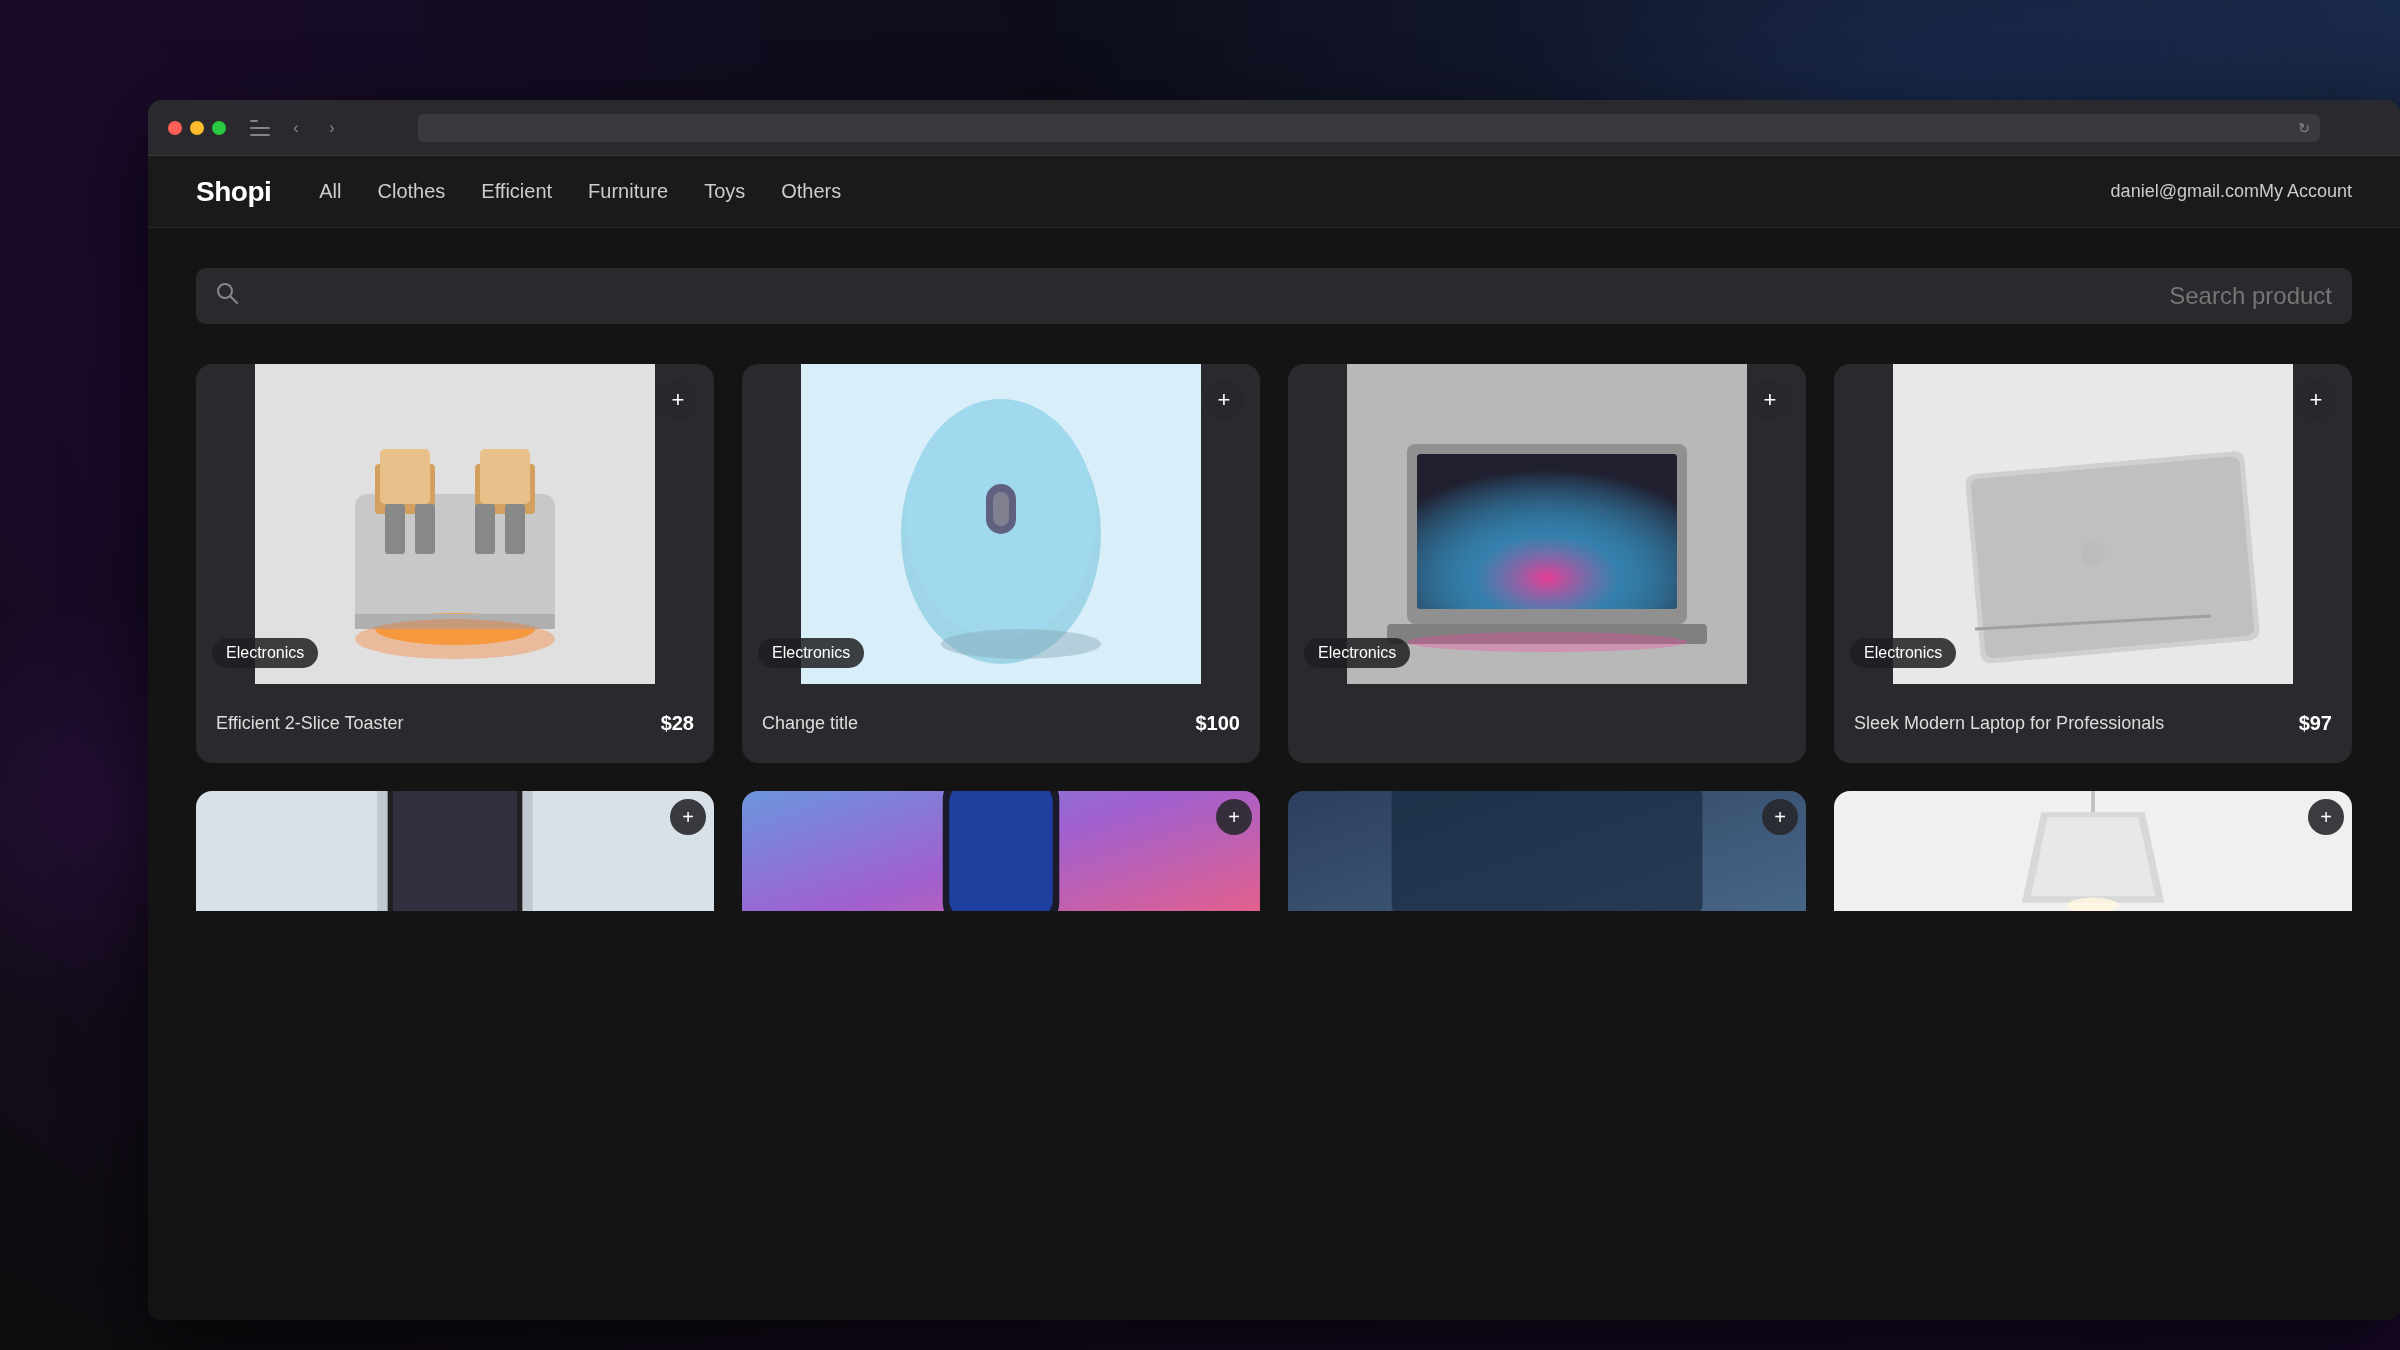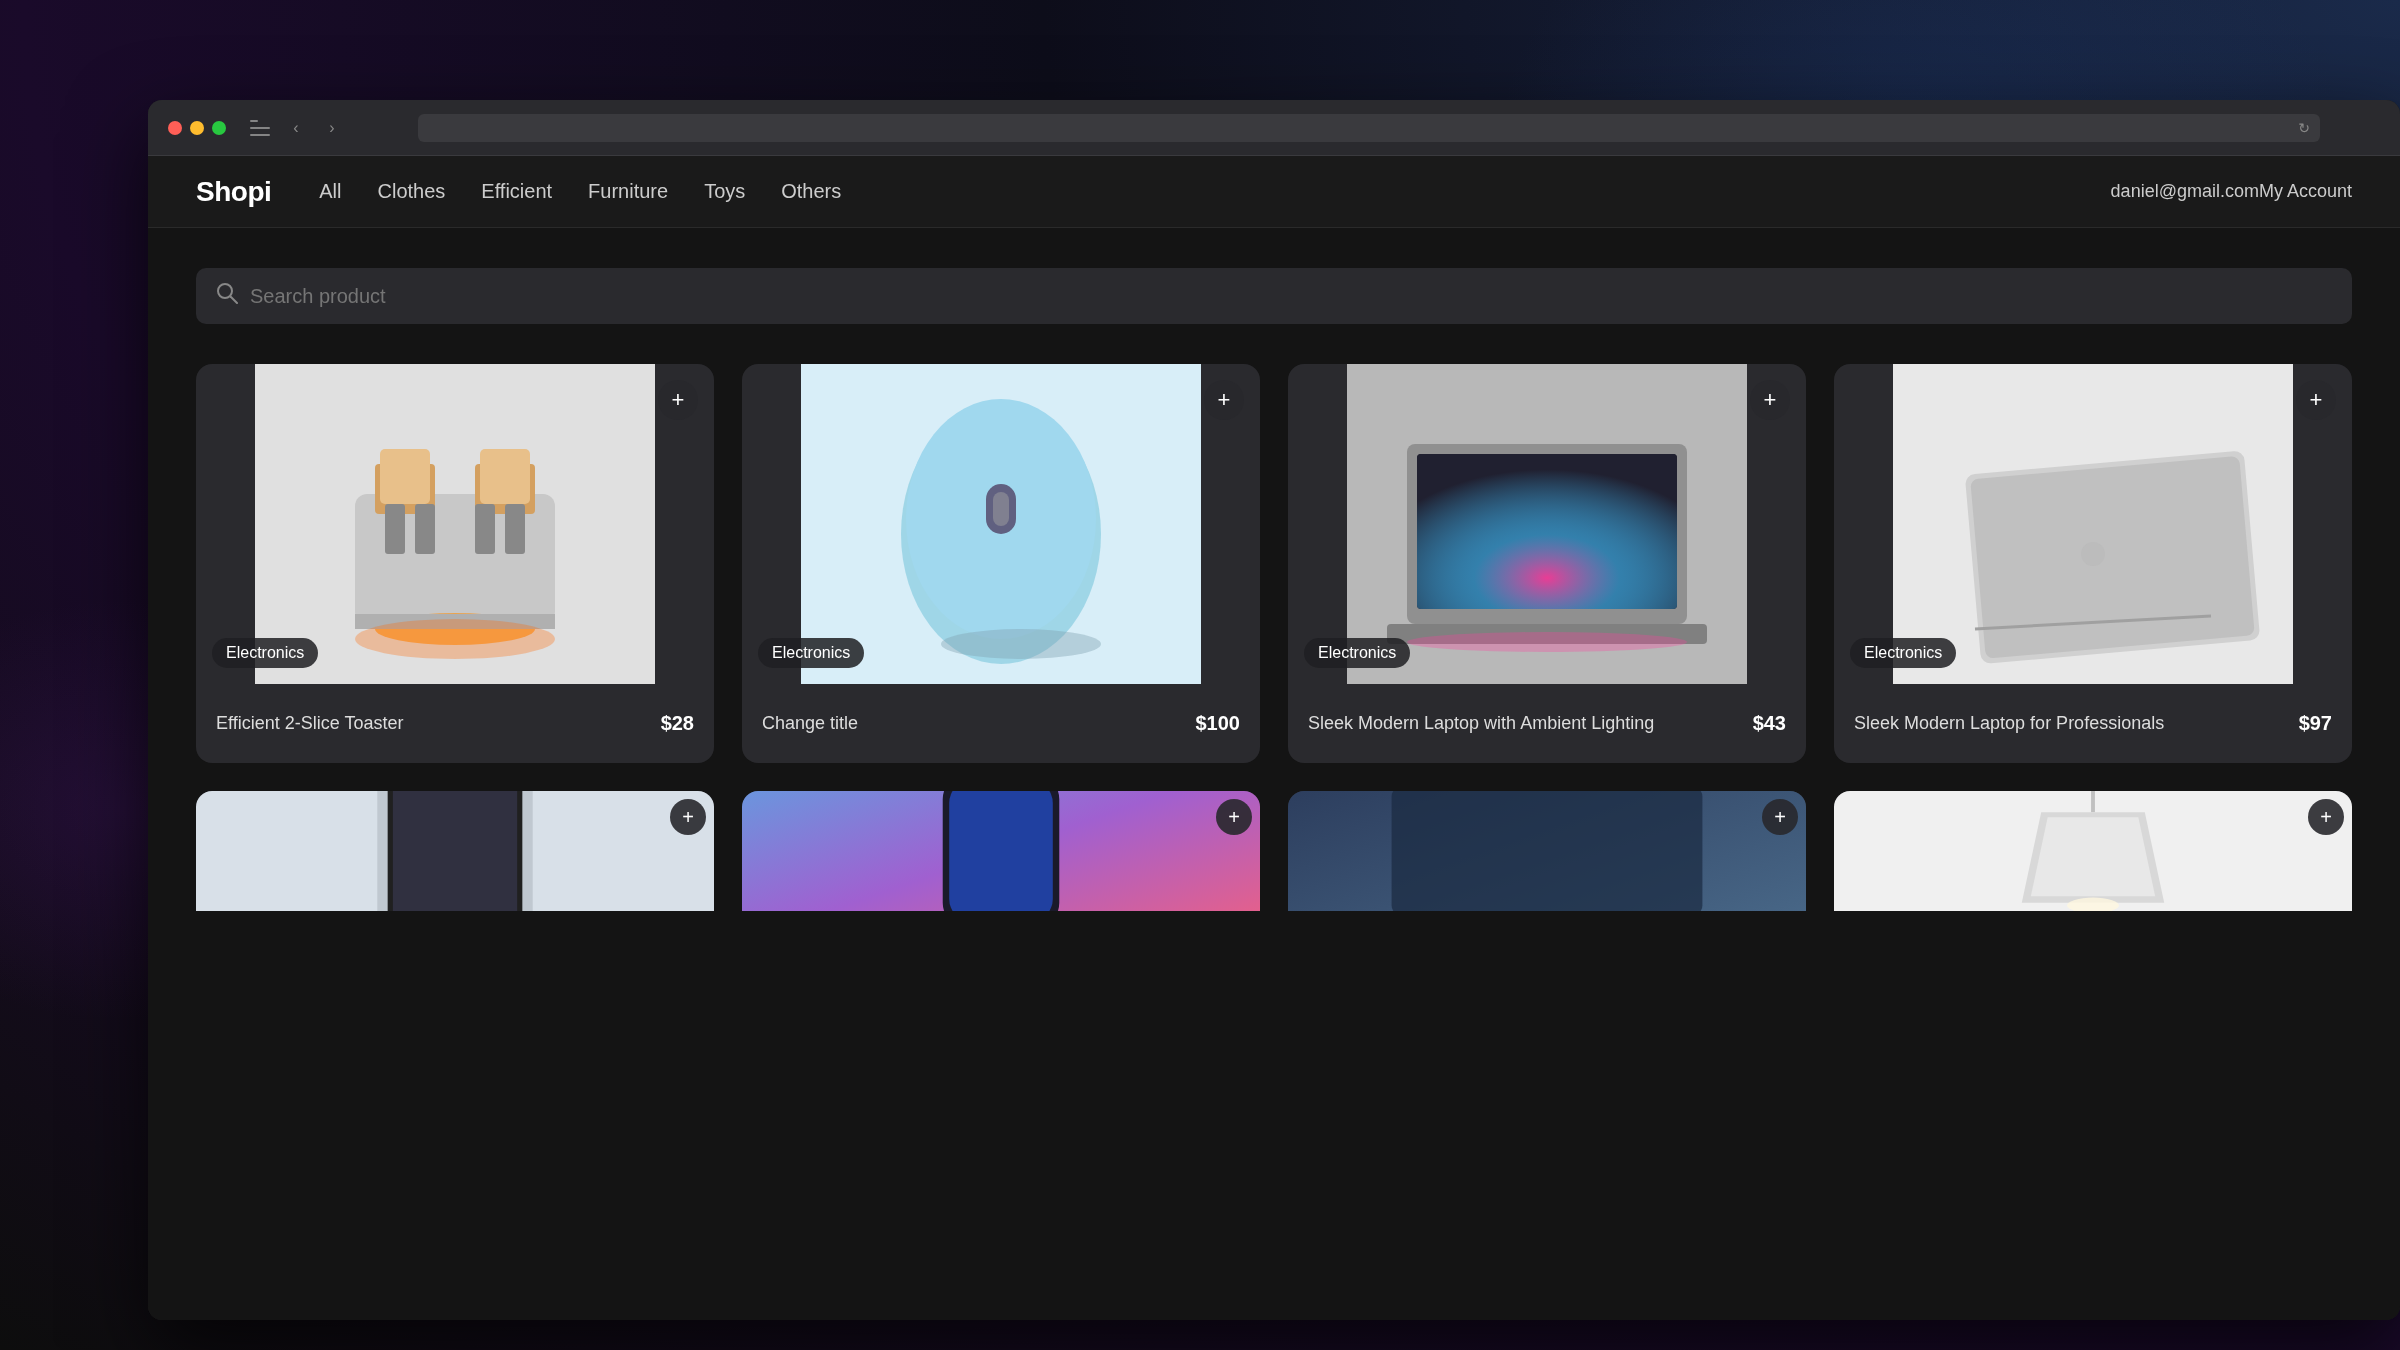--- a/index.html
+++ b/index.html
@@ -185,23 +185,24 @@
 
     .search-icon-svg {
       color: #888;
       font-size: 22px;
     }
 
     .search-input {
       background: none;
       border: none;
       outline: none;
-      font-size: 20px;
+      font-size: 24px;
       color: #aaa;
       flex: 1;
+      text-align: right;
     }
 
     
     .product-grid {
       display: grid;
       grid-template-columns: repeat(4, 1fr);
       gap: 28px;
     }
 
     .product-card {
@@ -410,24 +411,20 @@
               </defs>
               <rect x="70" y="90" width="260" height="155" rx="4" fill="url(#ambientGrad)"></rect>
 
               <rect x="40" y="260" width="320" height="20" rx="4" fill="#808080"></rect>
 
               <ellipse cx="200" cy="278" rx="140" ry="10" fill="#ff40a0" opacity="0.3"></ellipse>
             </svg>
             <button class="add-btn">+</button>
             <span class="category-badge">Electronics</span>
           </div>
-          <div class="product-info">
-            <span class="product-title">Sleek Modern Laptop with Ambient Lighting</span>
-            <span class="product-price">$43</span>
-          </div>
         </div>
 
         <div class="product-card">
           <div class="product-image-container">
             <svg viewBox="0 0 400 320" width="100%" height="100%" xmlns="http://www.w3.org/2000/svg">
               <rect width="400" height="320" fill="#e8e8e8"></rect>
 
               <rect x="80" y="100" width="280" height="190" rx="10" fill="#d0d0d0" transform="rotate(-5 200 200)"></rect>
               <rect x="85" y="105" width="270" height="180" rx="8" fill="#c0c0c0" transform="rotate(-5 200 200)"></rect>
 

